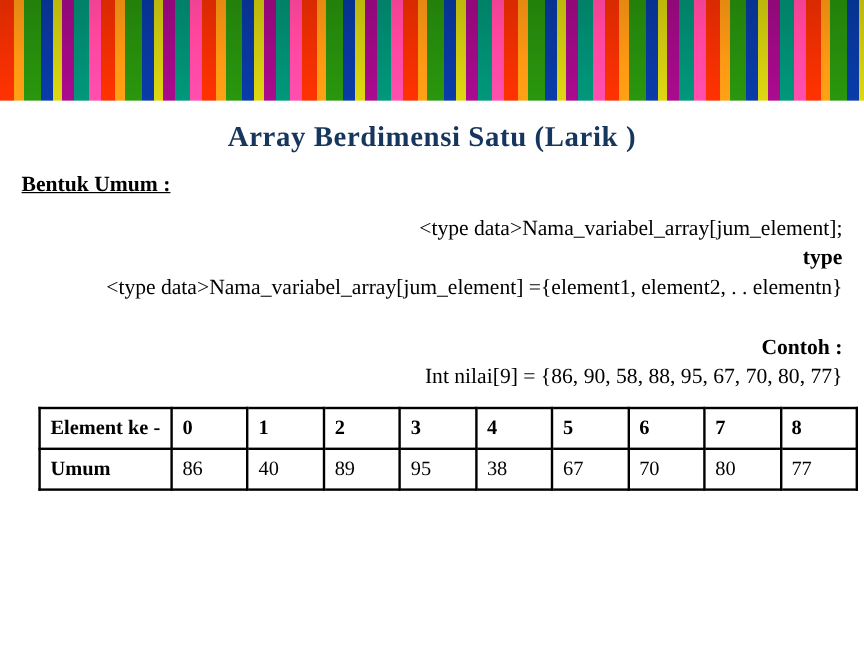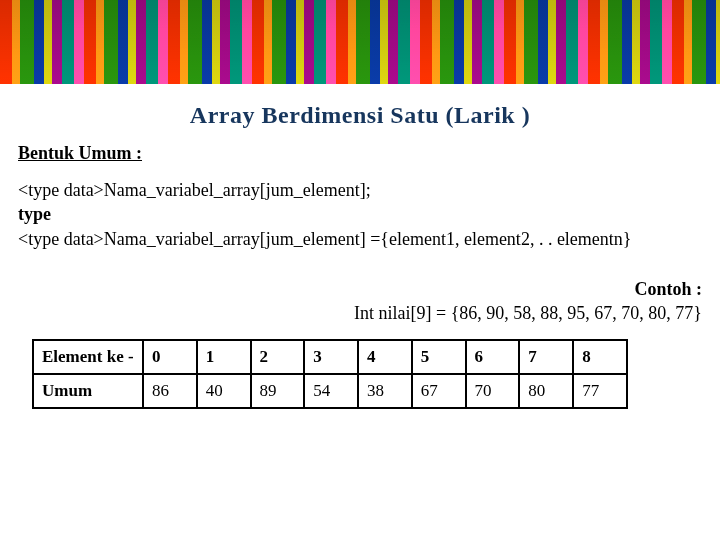--- a/index.html
+++ b/index.html
@@ -40,34 +40,35 @@
     font-size: 18px;
     font-weight: bold;
     text-decoration: underline;
     margin-bottom: 14px;
     font-family: Liberation Serif, serif;
   }
   .syntax {
     font-size: 18px;
     line-height: 1.35;
     margin-bottom: 26px;
+    text-align: right;
   }
   .syntax .kw { font-weight: bold; }
   .example {
     padding-left: 14px;
     font-size: 18px;
     line-height: 1.35;
     margin-bottom: 14px;
     text-align: right;
   }
   .example .lbl { font-weight: bold; }
   table.arr {
     border-collapse: collapse;
     margin-left: 14px;
-    width: 596px;
+    width: 683px;
     table-layout: fixed;
   }
   table.arr th, table.arr td {
     border: 2px solid #000;
     padding: 6px 8px;
     font-size: 17px;
     text-align: left;
     font-weight: normal;
     font-family: "Times New Roman", Times, serif;
   }
@@ -123,21 +124,21 @@
       <th>5</th>
       <th>6</th>
       <th>7</th>
       <th>8</th>
     </tr>
     <tr>
       <th>Umum</th>
       <td>86</td>
       <td>40</td>
       <td>89</td>
-      <td>54</td>
+      <td>95</td>
       <td>38</td>
       <td>67</td>
       <td>70</td>
       <td>80</td>
       <td>77</td>
     </tr>
   </tbody>
     </table>
 
 </div>

